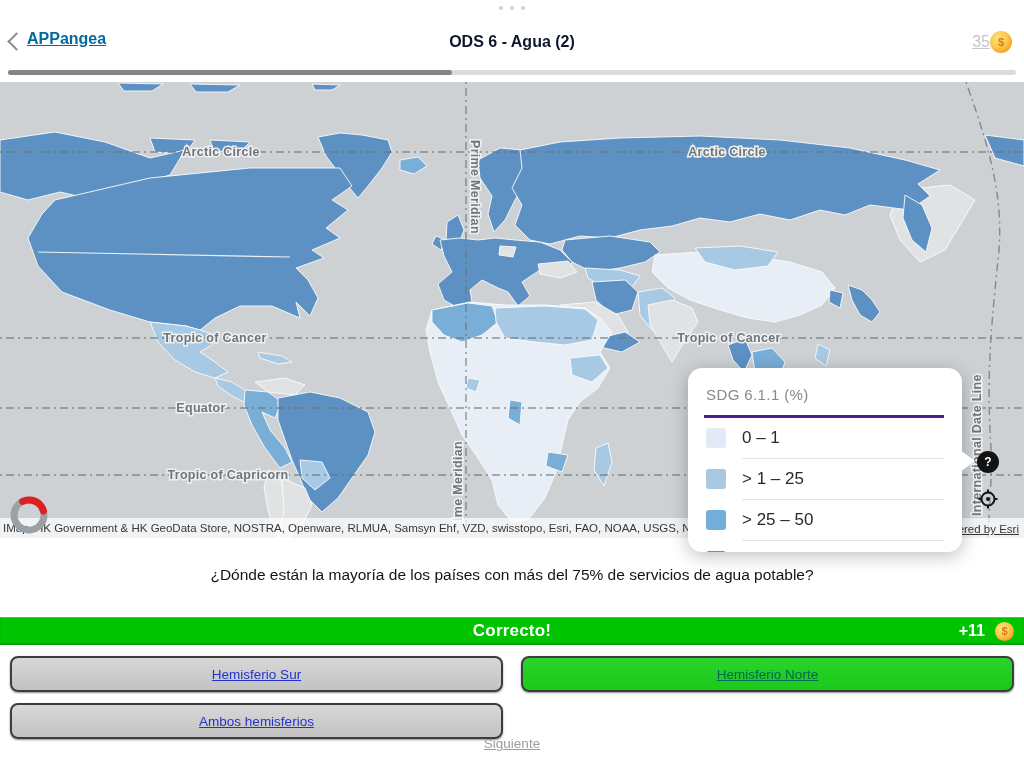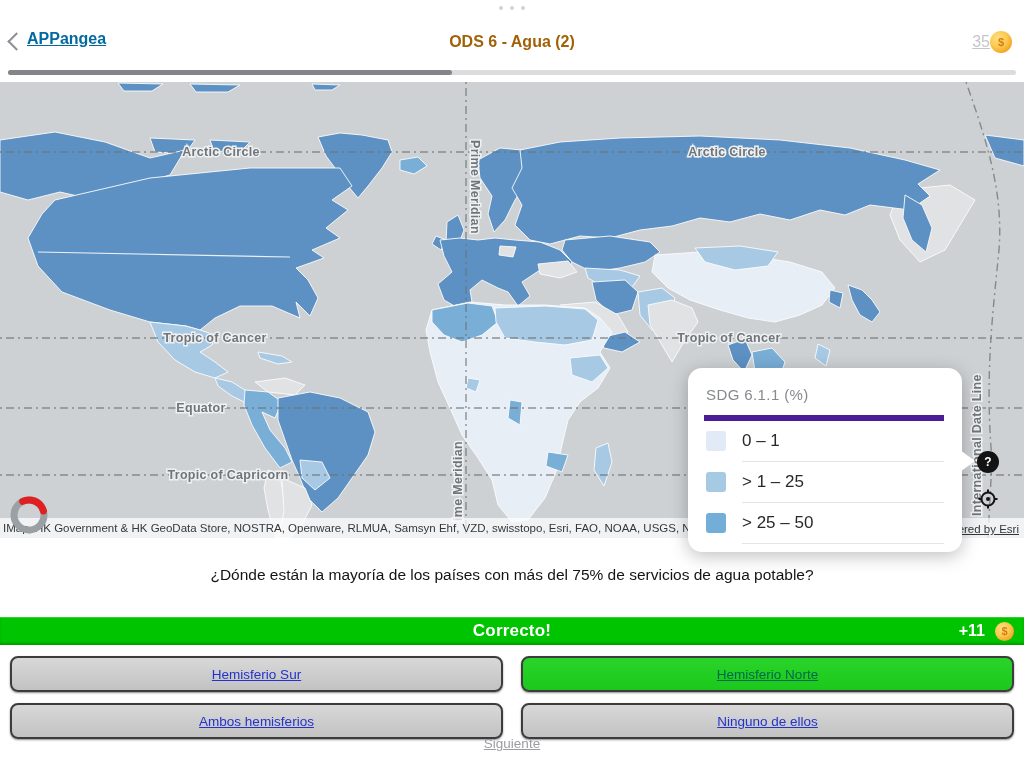--- a/index.html
+++ b/index.html
@@ -7,21 +7,21 @@
     width:1024px;height:768px;position:relative;overflow:hidden;
     background:#ffffff;font-family:"Liberation Sans","DejaVu Sans",sans-serif;
     -webkit-font-smoothing:antialiased;
   }
   
   .top-dots{position:absolute;top:6px;left:50%;transform:translateX(-50%);display:flex;gap:7px;}
   .top-dots i{width:4px;height:4px;border-radius:50%;background:#d2d2d4;display:block;}
   .backlink{position:absolute;left:10px;top:30px;display:flex;align-items:flex-end;gap:4px;color:#0369a1;font-size:16px;cursor:pointer;font-weight:bold;}
   .backlink .chev{width:11px;height:11px;border-left:2.5px solid #8e9094;border-bottom:2.5px solid #8e9094;transform:rotate(45deg);margin-top:1px;}
   .backlink .lbl{text-decoration:underline;}
-  .page-title{position:absolute;top:33px;left:0;right:0;text-align:center;font-size:16px;font-weight:bold;color:#a16207;}
+  .page-title{position:absolute;top:33px;left:0;right:0;text-align:center;font-size:16px;font-weight:bold;color:#0f172a;}
   .score-wrap{position:absolute;right:12px;top:31px;display:flex;align-items:center;}
   .score{font-size:16px;color:#c4c6ca;text-decoration:underline;}
   .coin{border-radius:50%;background:radial-gradient(circle at 38% 34%,#ffe084 0%,#fbc84e 45%,#f3a01f 78%,#e98e12 100%);display:flex;align-items:center;justify-content:center;}
   .coin-lg{width:22px;height:22px;}
   .coin-sm{width:19px;height:19px;}
   .coin span{color:#d97e0e;font-weight:bold;font-size:11px;line-height:1;}
   .progress{position:absolute;left:8px;right:8px;top:70px;height:5px;border-radius:3px;background:#dadcde;}
   .progress .fill{height:100%;border-radius:3px;background:#838588;}
   
   .map{position:absolute;left:0;top:82px;width:1024px;height:456px;background:#cdd1d4;}
@@ -34,21 +34,21 @@
     background:rgba(161,161,161,0.95);display:flex;align-items:center;justify-content:center;}
   .banner .txt{font-size:12px;font-weight:600;color:#1d1d1f;}
   .attrib{position:absolute;left:0;right:0;bottom:0;height:20px;background:rgba(255,255,255,0.72);
     display:flex;align-items:center;font-size:11.5px;color:#353739;white-space:nowrap;overflow:hidden;padding-left:3px;}
   .powered{position:absolute;right:5px;bottom:3px;font-size:11.5px;color:#353739;text-decoration:underline;background:rgba(255,255,255,0.0);}
   .spinner{position:absolute;left:7px;bottom:1px;width:44px;height:44px;}
   
   .legend{position:absolute;left:688px;top:286px;width:274px;height:184px;background:#ffffff;border-radius:14px;
     box-shadow:0 4px 18px rgba(0,0,0,0.25);overflow:hidden;z-index:6;}
   .legend-inner{padding:14px 18px 0 16px;}
-  .legend-title{font-size:15px;color:#86898c;letter-spacing:.4px;padding:4px 0 12px 2px;border-bottom:6px solid #4c1d95;}
+  .legend-title{font-size:15px;color:#86898c;letter-spacing:.4px;padding:4px 0 12px 2px;border-bottom:3px solid #4c1d95;}
   .legend-row{display:flex;align-items:center;height:40px;}
   .legend-row .sw{width:20px;height:20px;border-radius:3px;margin:0 16px 0 2px;flex:0 0 auto;}
   .legend-row .lab{font-size:17px;color:#28292b;}
   .legend-div{height:1px;background:#e3e4e5;margin-left:38px;}
   .legend-arrow{position:absolute;left:960px;top:368px;width:0;height:0;z-index:6;
     border-top:11px solid transparent;border-bottom:11px solid transparent;border-left:15px solid #ffffff;}
   .help-btn{position:absolute;left:977px;top:369px;width:22px;height:22px;border-radius:50%;background:#131313;color:#fff;
     display:flex;align-items:center;justify-content:center;font-size:12px;font-weight:bold;z-index:7;cursor:pointer;}
   .locate-btn{position:absolute;left:977px;top:406px;width:22px;height:22px;z-index:7;cursor:pointer;}
   
@@ -251,18 +251,15 @@
 <div class="answers">
   <div class="ans-btn">
     <span class="t">Hemisferio Sur</span>
   </div>
   <div class="ans-btn correct">
     <span class="t">Hemisferio Norte</span>
   </div>
   <div class="ans-btn">
     <span class="t">Ambos hemisferios</span>
   </div>
-  <div class="ans-btn">
-    <span class="t">Ninguno de ellos</span>
-  </div>
 </div>
 
 <div class="next-link">Siguiente</div>
 
 </body></html>

